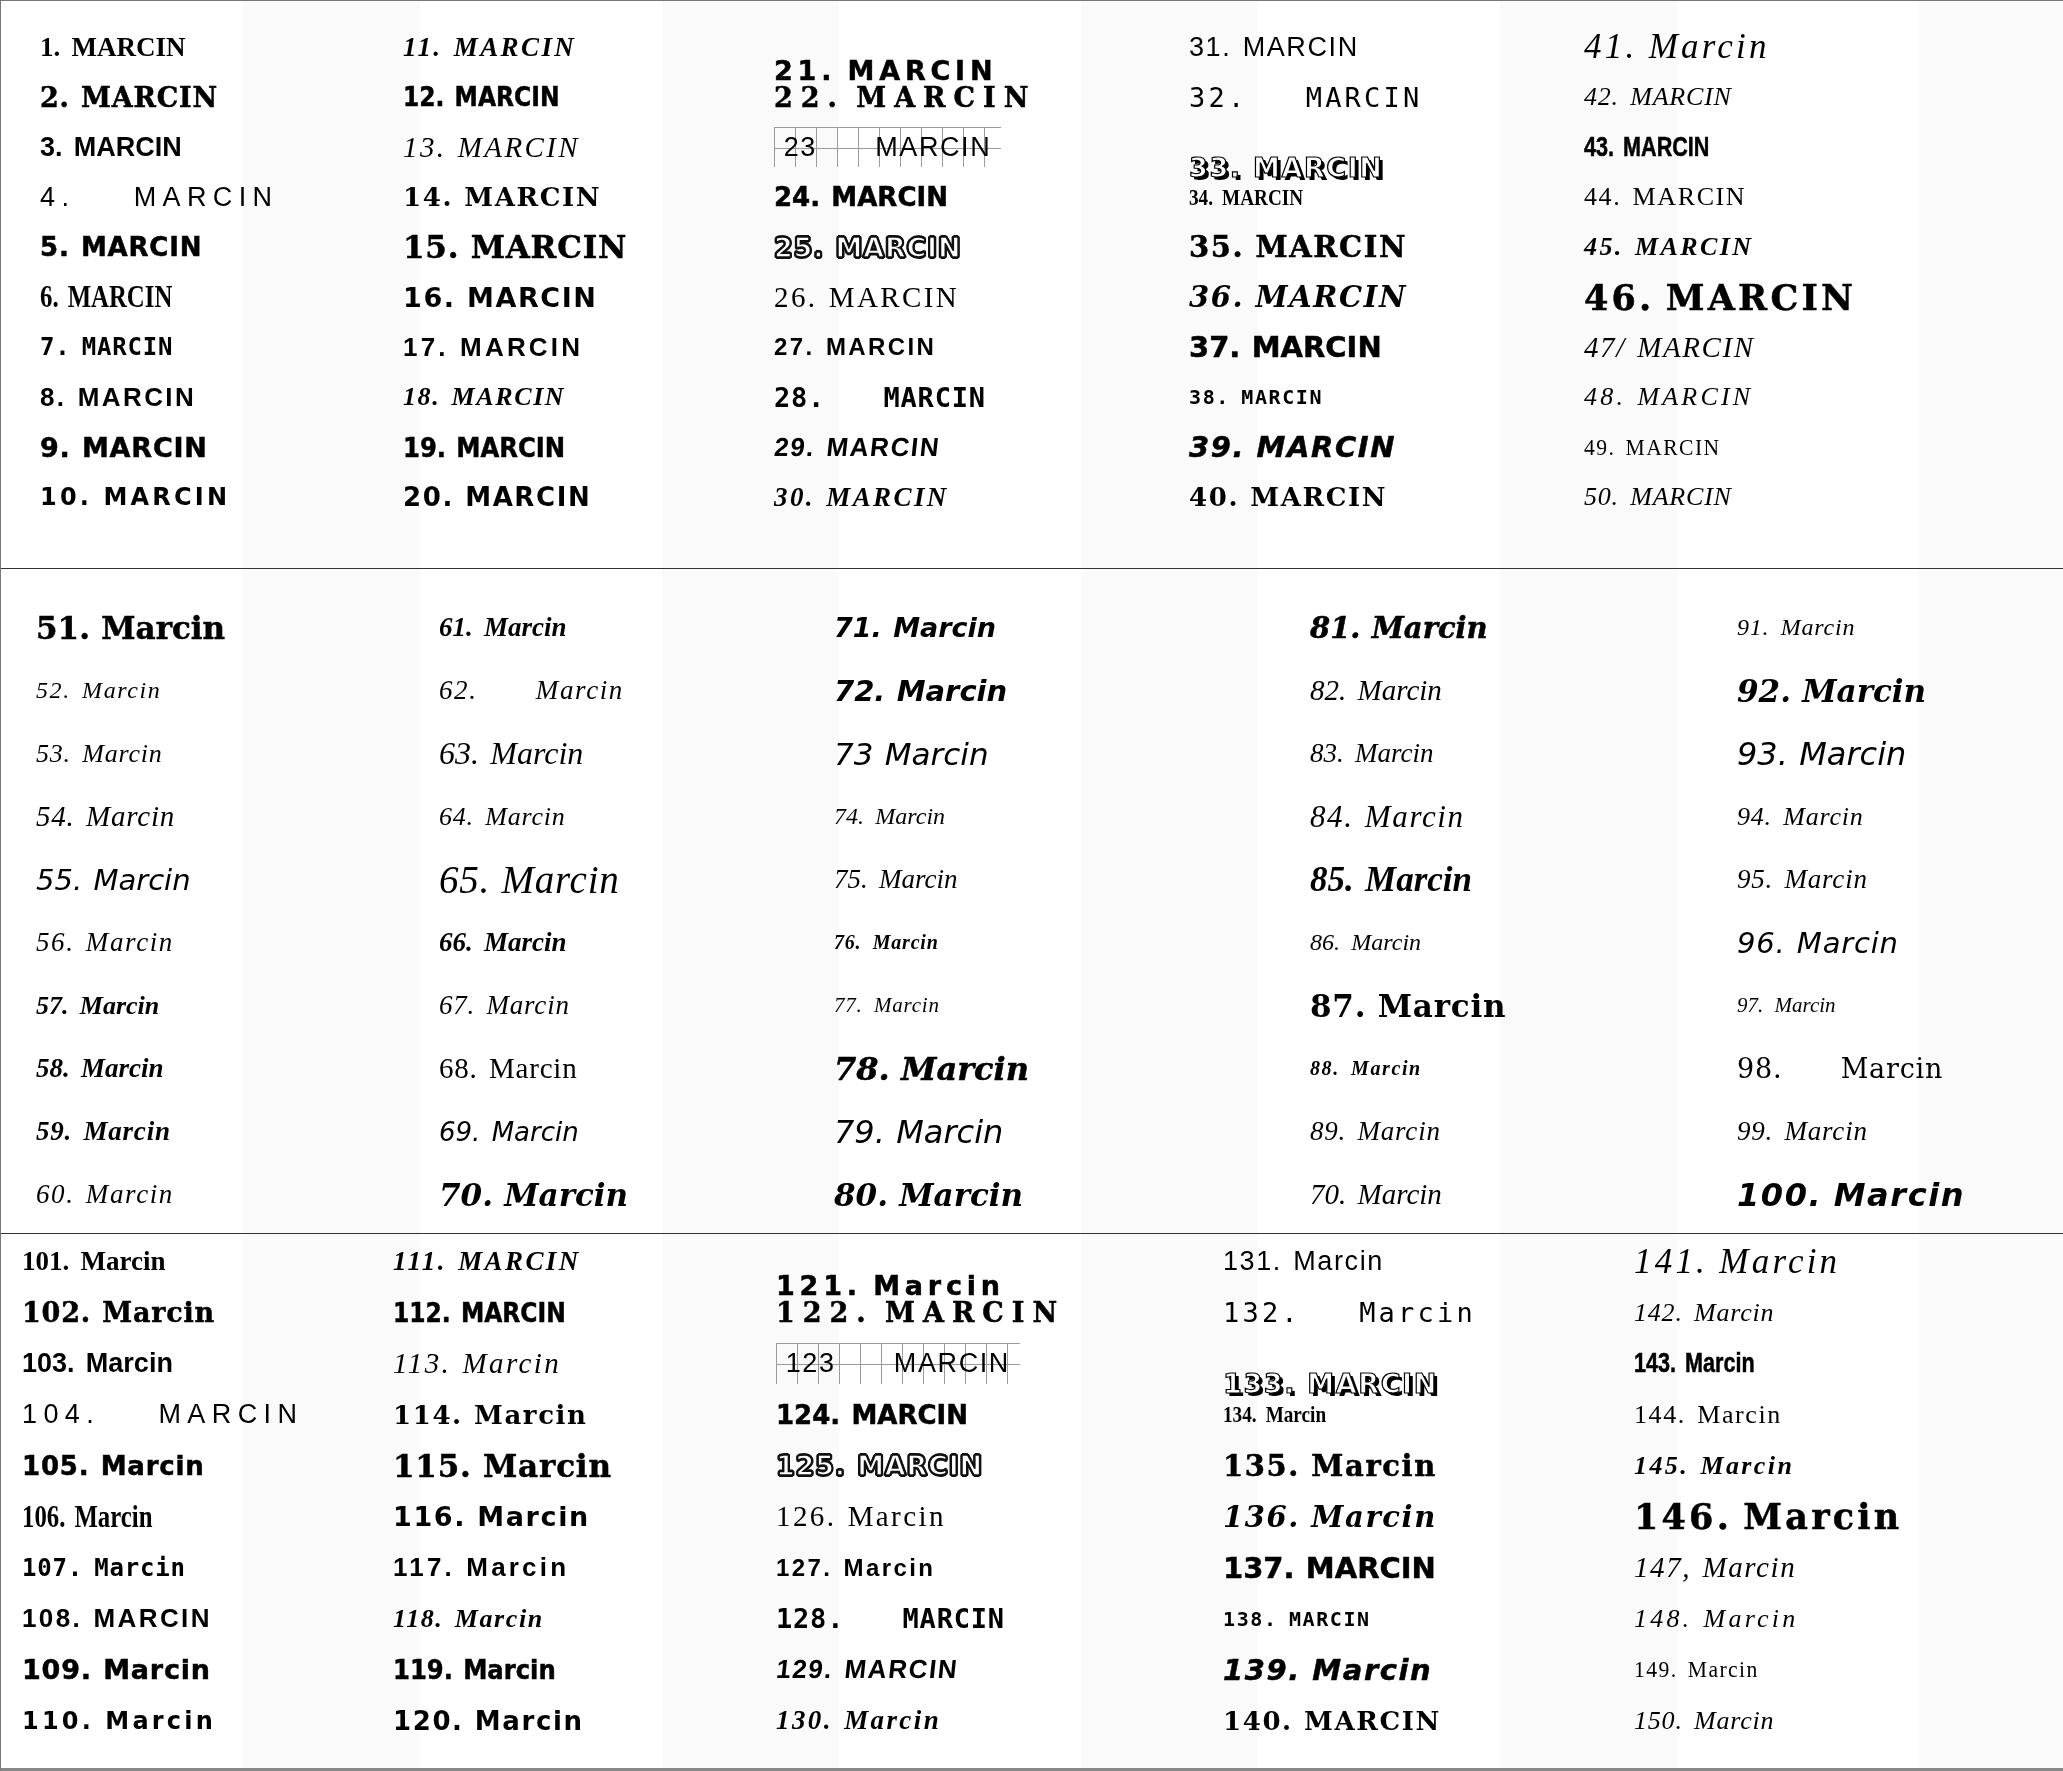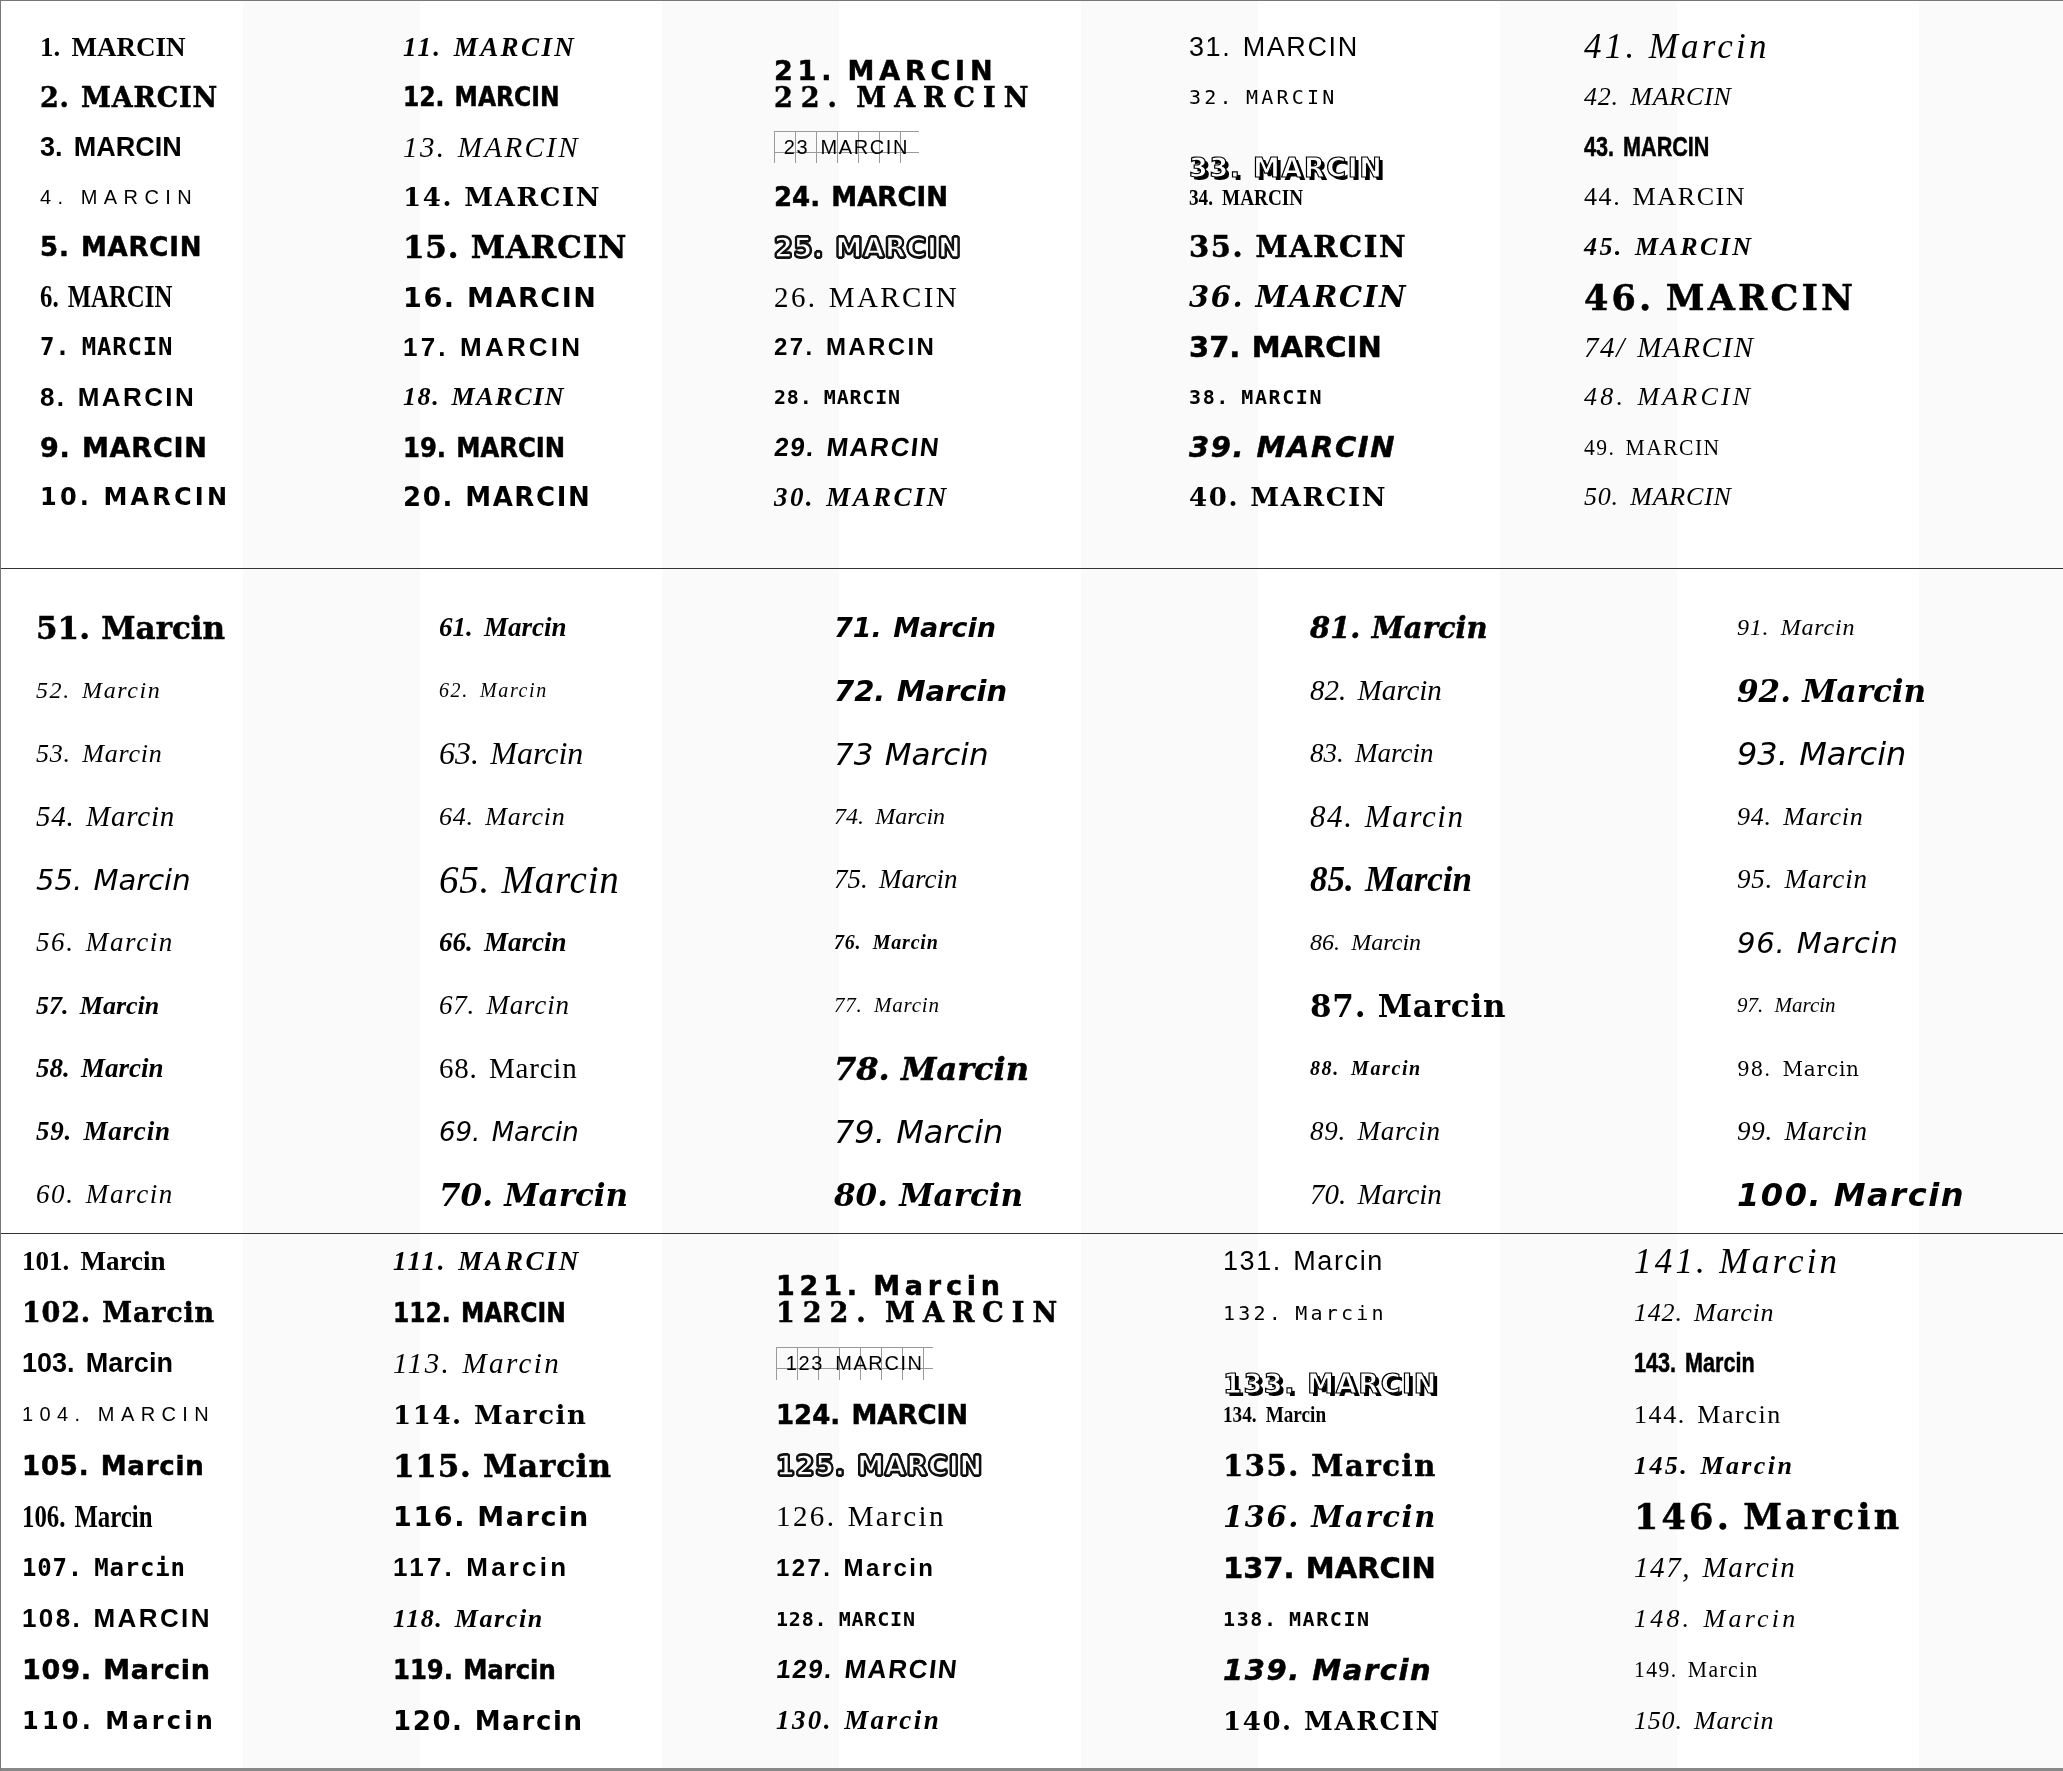--- a/index.html
+++ b/index.html
@@ -27,21 +27,21 @@
   .line{display:inline-flex;align-items:baseline;white-space:nowrap;}
   .num{margin-right:11.3px;}
   
   .ser{font-family:"Liberation Serif",serif;}
   .dser{font-family:"DejaVu Serif",serif;}
   .san{font-family:"Liberation Sans",sans-serif;}
   .dsan{font-family:"DejaVu Sans",sans-serif;}
   .mon{font-family:"DejaVu Sans Mono",monospace;}
   .b{font-weight:bold;} .i{font-style:italic;}
   
-  .f24{font-size:20px;font-weight:bold;} .f26{font-size:21px;} .f28{font-size:20px;}
+  .f24{font-size:20px;font-weight:bold;} .f26{font-size:21px;} .f28{font-size:27px;gap:47px;}
   .f30{font-size:24px;} .f32{font-size:26px;} .f34{font-size:27px;}
   .f36{font-size:29px;} .f38{font-size:31px;} .f40{font-size:32px;}
   .f44{font-size:35px;} .f48{font-size:39px;justify-content:flex-end;}
   
   .t1{letter-spacing:0.8px;} .t2{letter-spacing:1.6px;} .t3{letter-spacing:2.4px;}
   .t4{letter-spacing:3.2px;} .t6{letter-spacing:4.8px;margin-top:47px;}
   .t8{letter-spacing:6.4px;} .t10{letter-spacing:8px;}
   
   .cx80{transform:scaleX(.8);transform-origin:0 60%;}
   .cx90{transform:scaleX(.9);transform-origin:0 60%;}
@@ -340,21 +340,21 @@
           </span>
         </div>
         <div class="entry">
           <span class="line dser b f44 t4 fat">
             <span class="num">46.</span>
             <span class="txt">MARCIN</span>
           </span>
         </div>
         <div class="entry">
           <span class="line ser i f36 t2">
-            <span class="num">74/</span>
+            <span class="num">47/</span>
             <span class="txt">MARCIN</span>
           </span>
         </div>
         <div class="entry">
           <span class="line ser i f32 t4">
             <span class="num">48.</span>
             <span class="txt">MARCIN</span>
           </span>
         </div>
         <div class="entry">

